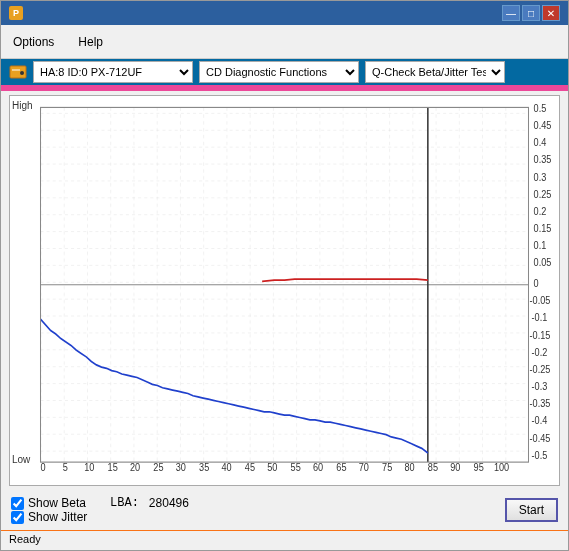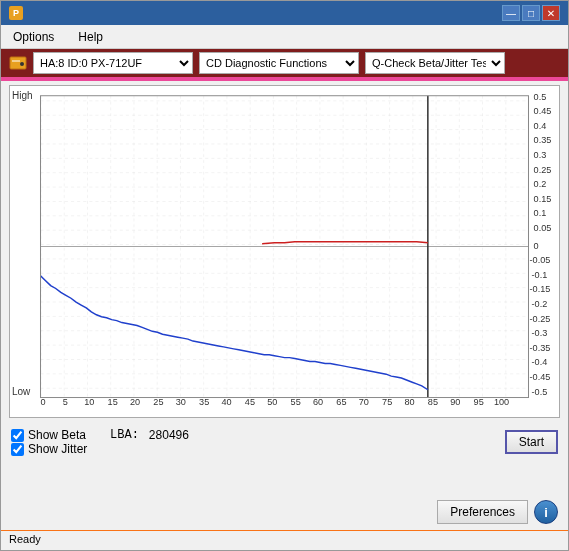--- a/index.html
+++ b/index.html
@@ -63,36 +63,36 @@
       align-items: center;
       justify-content: center;
     }
     .title-btn.close { background: #c0392b; }
     .menu-bar {
       background: #f0f0f0;
       padding: 2px 8px;
       display: flex;
       gap: 16px;
       border-bottom: 1px solid #ccc;
-      height: 24px;
+      height: 34px;
       align-items: center;
       flex-shrink: 0;
     }
     .menu-item {
       cursor: pointer;
       padding: 2px 4px;
       font-size: 12px;
     }
     .toolbar {
-      background: #7f1d1d;
+      background: #0369a1;
       padding: 4px 8px;
       display: flex;
       align-items: center;
       gap: 6px;
-      border-bottom: 4px solid #ec4899;
+      border-bottom: 6px solid #ec4899;
       height: 32px;
       flex-shrink: 0;
     }
     .drive-icon {
       width: 18px;
       height: 18px;
       display: flex;
       align-items: center;
       justify-content: center;
     }
@@ -342,22 +342,18 @@
         </div>
         <div class="checkbox-item">
           <input type="checkbox" checked="" style="">
           <span>Show Jitter</span>
         </div>
       </div>
       <div class="bottom-right">
         <button class="btn btn-start">Start</button>
       </div>
     </div>
-    <div style="display:flex; justify-content:flex-end; align-items:center; gap:6px; margin-top:4px;">
-      <button class="btn">Preferences</button>
-      <button class="btn btn-info">i</button>
-    </div>
   </div>
 
   <div class="status-bar">
     <span>Ready</span>
   </div>
 </div>
 
 </body></html>

